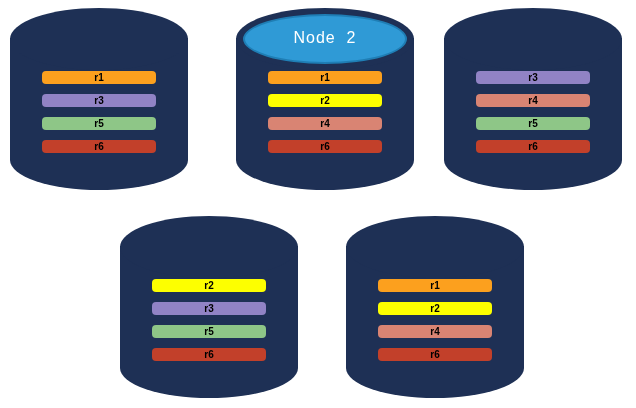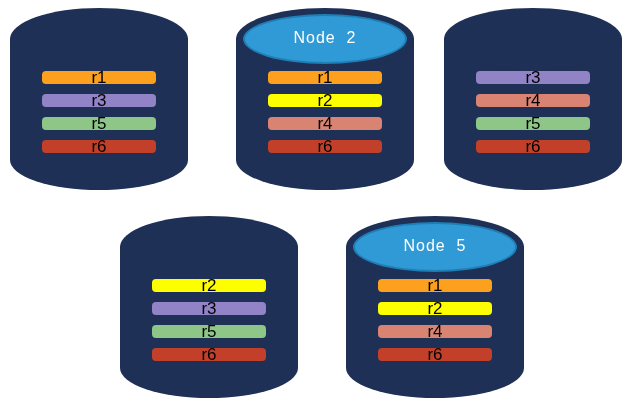--- a/index.html
+++ b/index.html
@@ -75,22 +75,22 @@
   }
   .bar{
     height:13px;
     border-radius:4px;
     display:flex;
     align-items:center;
     justify-content:center;
   }
   .bar span{
     color:var(--bar-label-color);
-    font-size:17px;
-    font-weight:normal;
+    font-size:10px;
+    font-weight:bold;
     line-height:13px;
   }
 </style>
 </head>
 <body>
 
 <div class="stage">
     <div class="cylinder" style="left: 10px; top: 8px;">
     <div class="cyl-bottom"></div>
     <div class="cyl-body"></div>
@@ -167,23 +167,20 @@
         </div>
         <div class="bar" style="background: rgb(194, 64, 42);">
           <span>r6</span>
         </div>
       </div>
   </div>
     <div class="cylinder" style="left: 346px; top: 216px;">
     <div class="cyl-bottom"></div>
     <div class="cyl-body"></div>
     <div class="cyl-top-rim"></div>
-    <div class="cyl-top">
-      <span class="node-label">Node  5</span>
-    </div>
     <div class="bars">
         <div class="bar" style="background: rgb(252, 160, 30);">
           <span>r1</span>
         </div>
         <div class="bar" style="background: rgb(253, 255, 0);">
           <span>r2</span>
         </div>
         <div class="bar" style="background: rgb(217, 132, 115);">
           <span>r4</span>
         </div>

